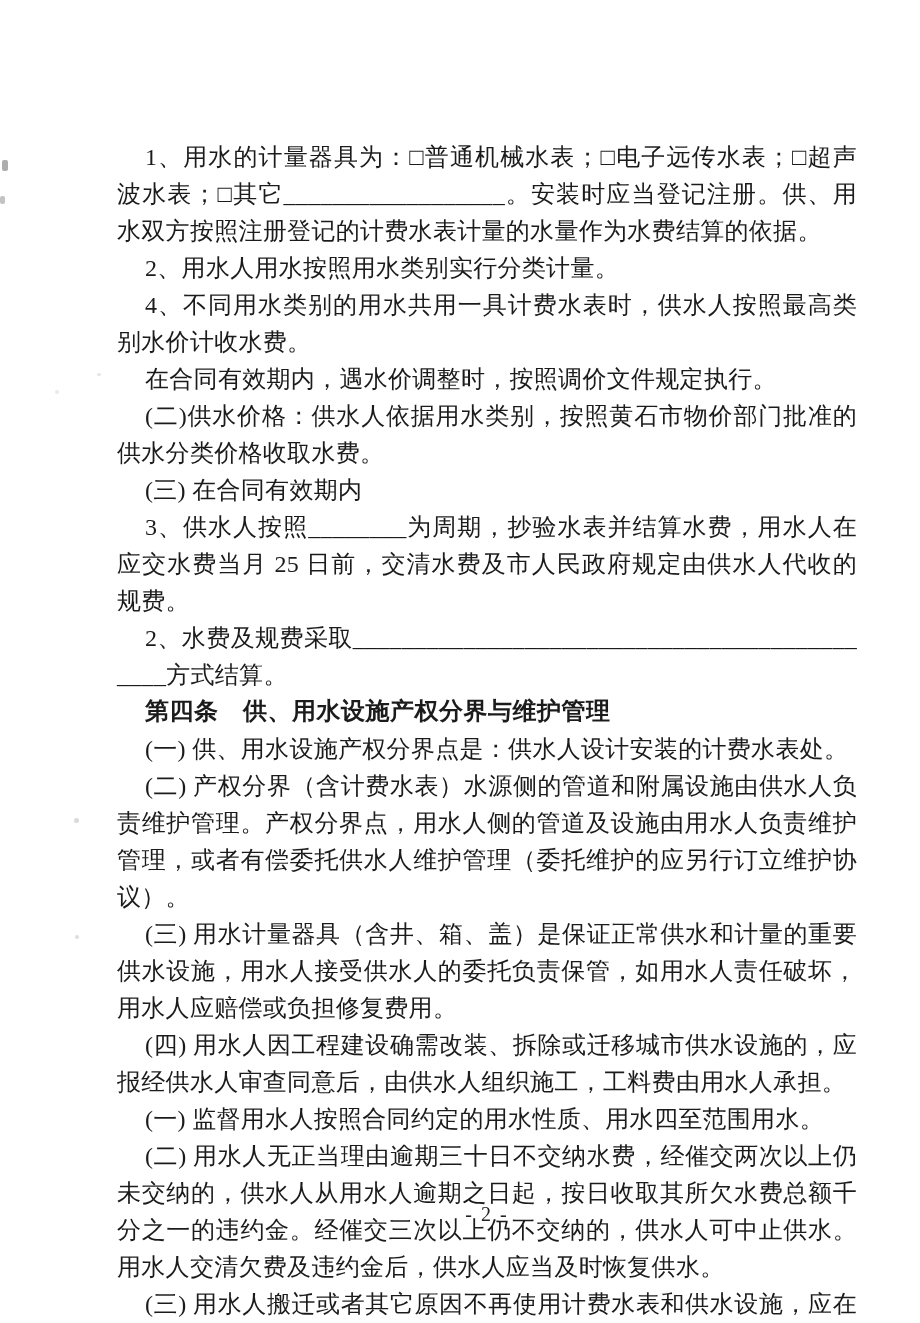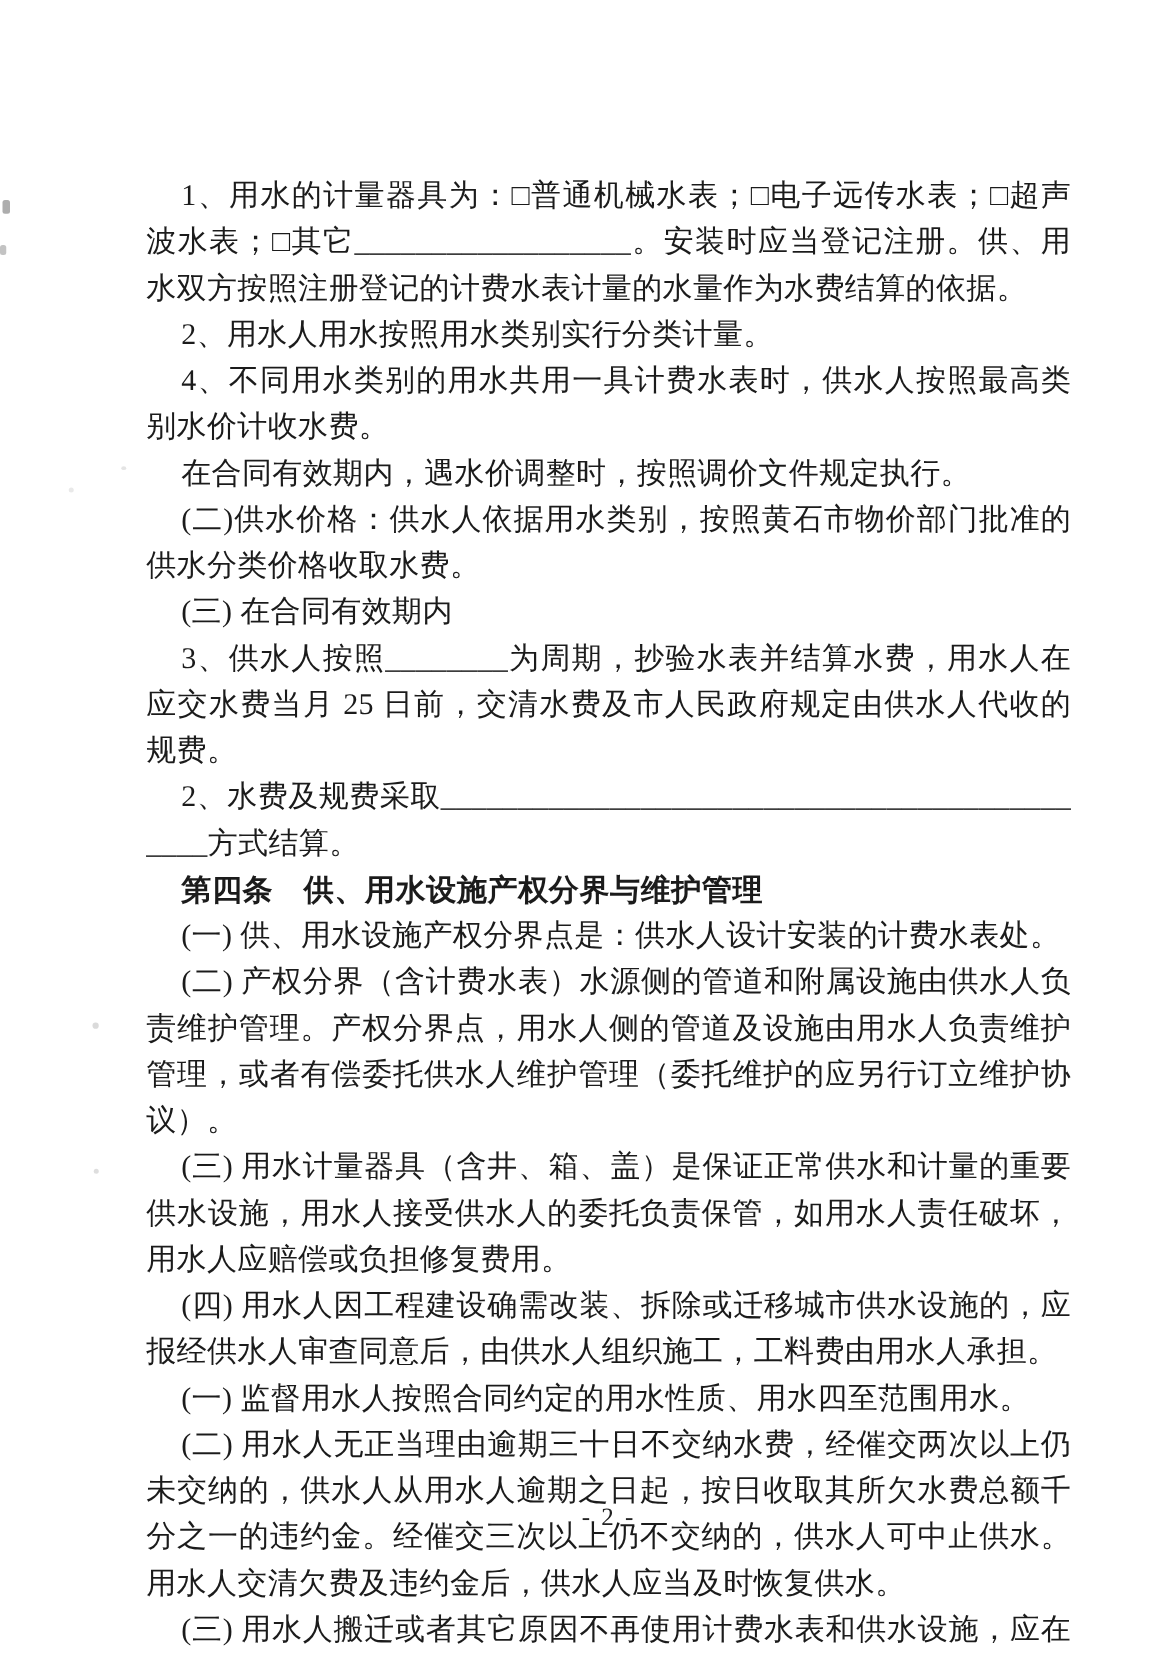--- a/index.html
+++ b/index.html
@@ -31,21 +31,21 @@
     letter-spacing: 0.3px;
   }
   .content p {
     margin: 0;
     padding: 0;
     text-indent: 28px;
     word-break: break-all;
   }
   .content p.heading {
     font-weight: bold;
-    font-family: Liberation Sans, sans-serif;
+    font-family: Liberation Mono, monospace;
     letter-spacing: 0.5px;
   }
   .footer {
     position: absolute;
     left: 117px;
     top: 1203px;
     width: 740px;
     text-align: center;
     font-size: 20px;
     letter-spacing: 2px;

